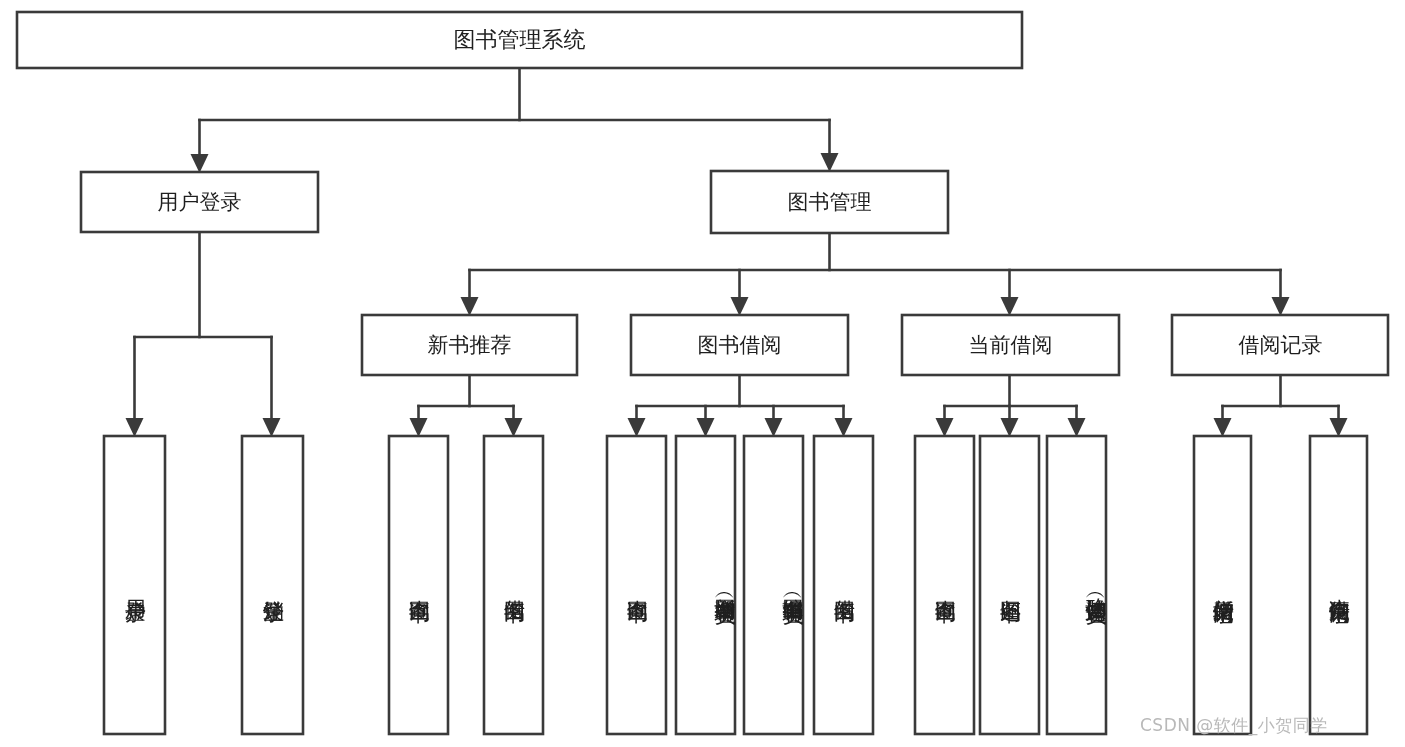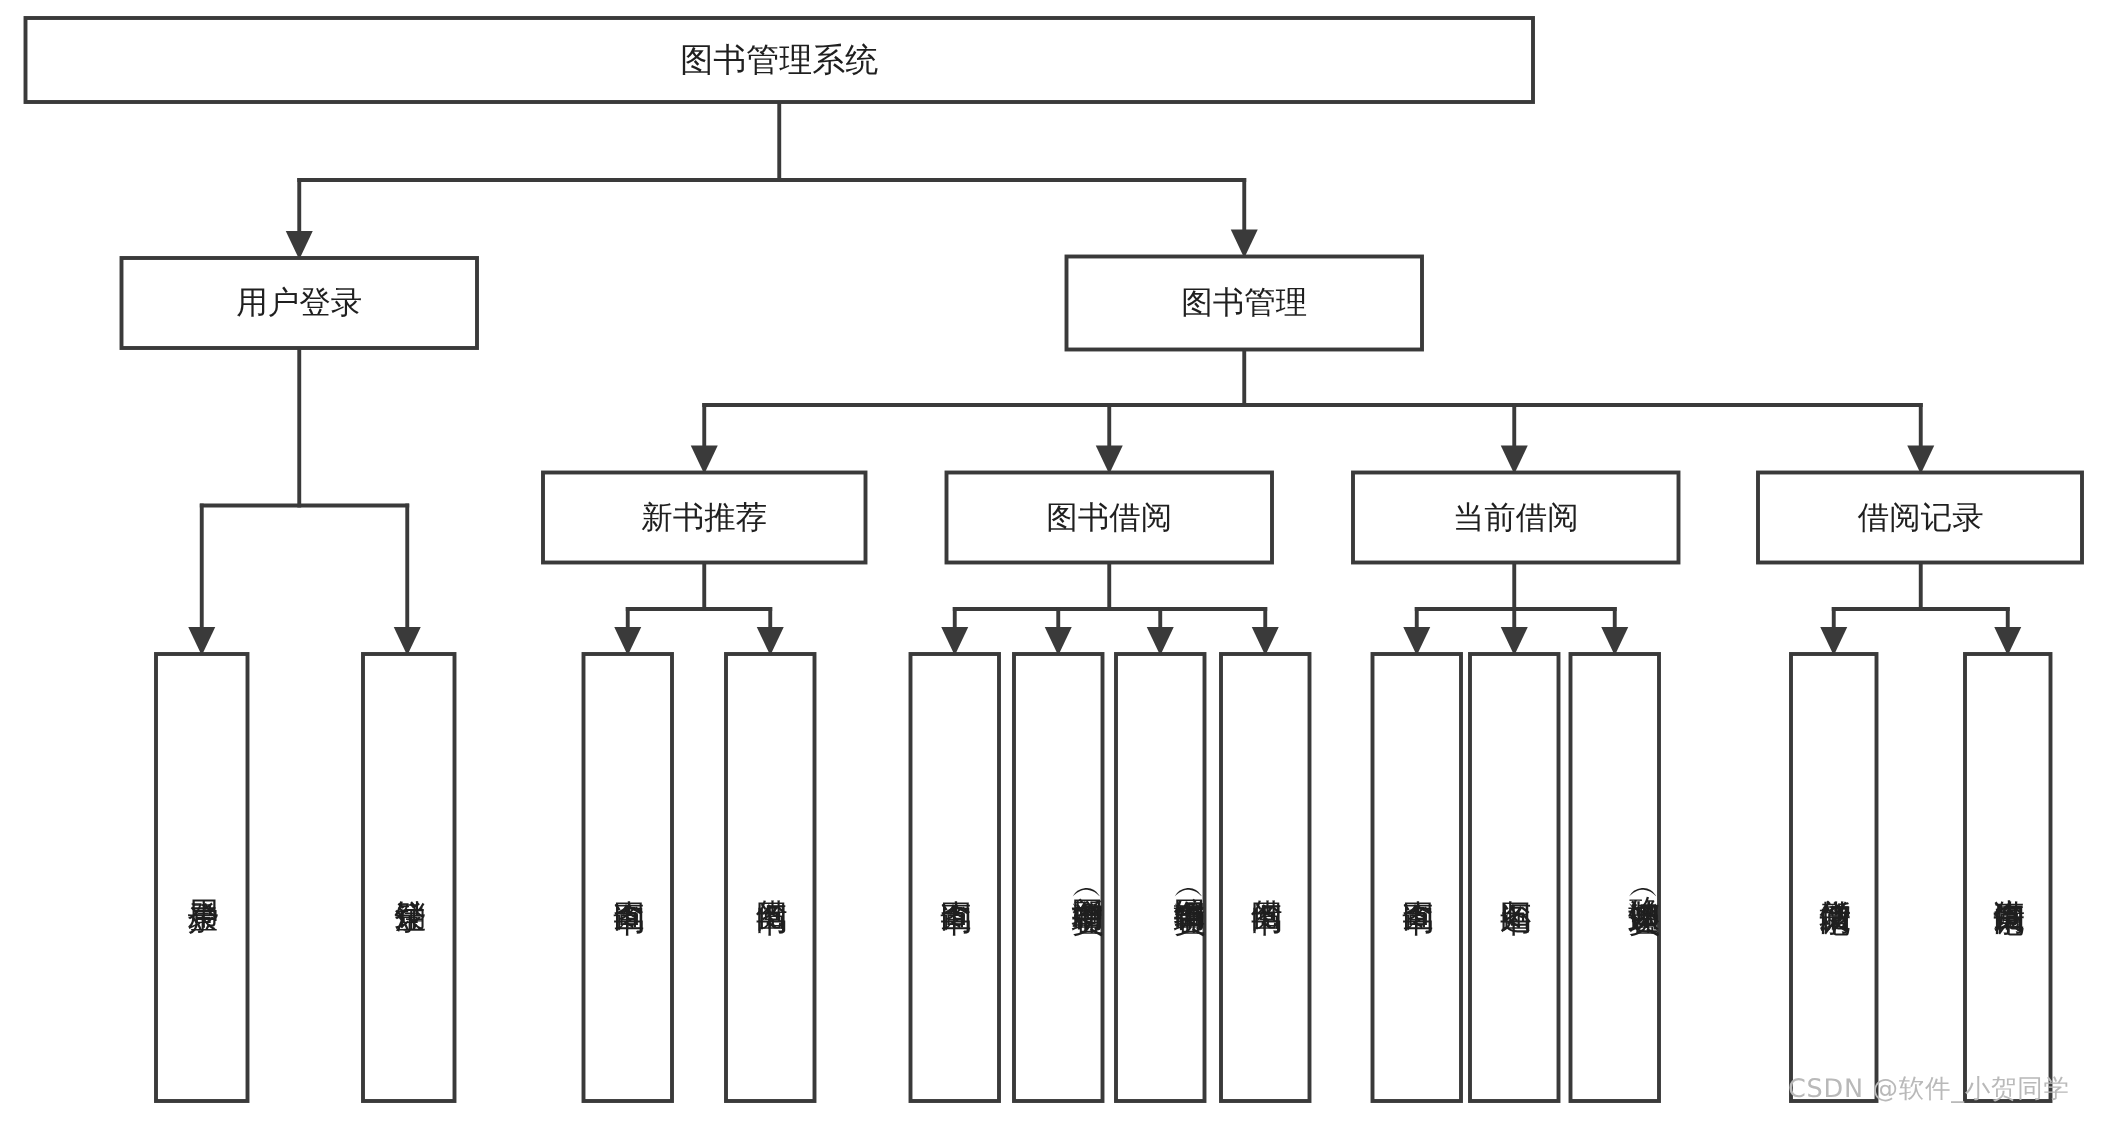--- a/index.html
+++ b/index.html
@@ -237,15 +237,15 @@
   <div class="leaf-label" style="left:915px; top:436px; width:59px; height:298px; align-content:center;">查询图书</div>
 
   <div class="leaf-label" style="left:980px; top:436px; width:59px; height:298px; align-content:center;">归还图书</div>
 
   <div class="leaf-label" style="left:1047px; top:440px; width:59px; height:290px; align-content:start;">确认归还（管理员）</div>
 
   <div class="leaf-label" style="left:1194px; top:436px; width:57px; height:298px; align-content:center;">新增借阅记录</div>
 
   <div class="leaf-label" style="left:1310px; top:436px; width:57px; height:298px; align-content:center;">查询借阅记录</div>
 
-  <div class="watermark" style="left:1192px; top:714px;">CSDN @软件_小贺同学</div>
+  <div class="watermark" style="left:1140px; top:714px;">CSDN @软件_小贺同学</div>
 
 </div>
 
 </body></html>

